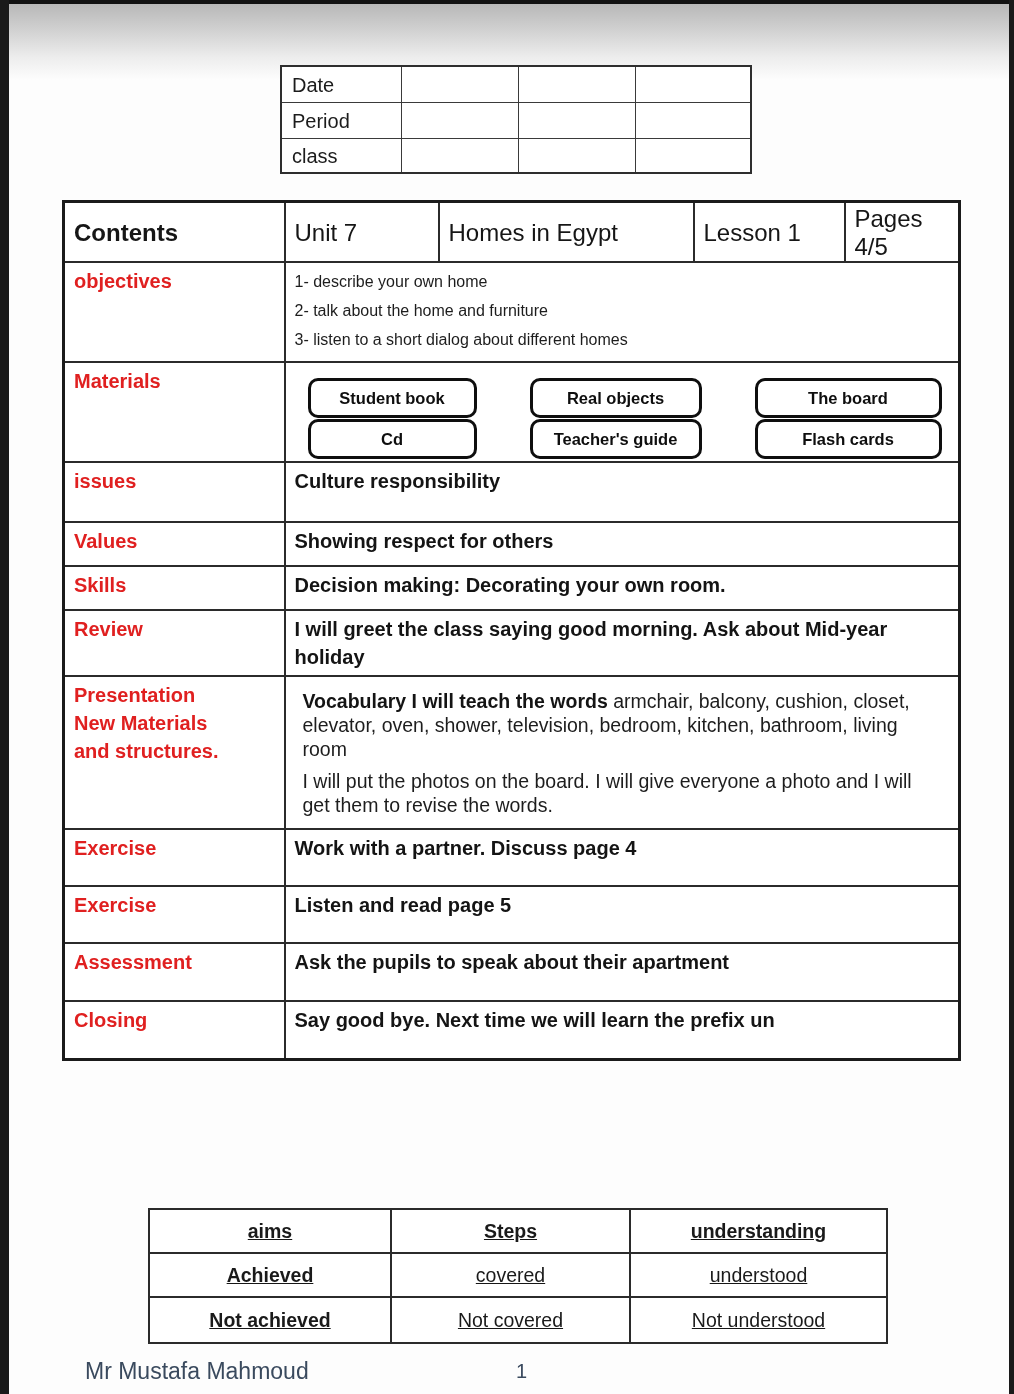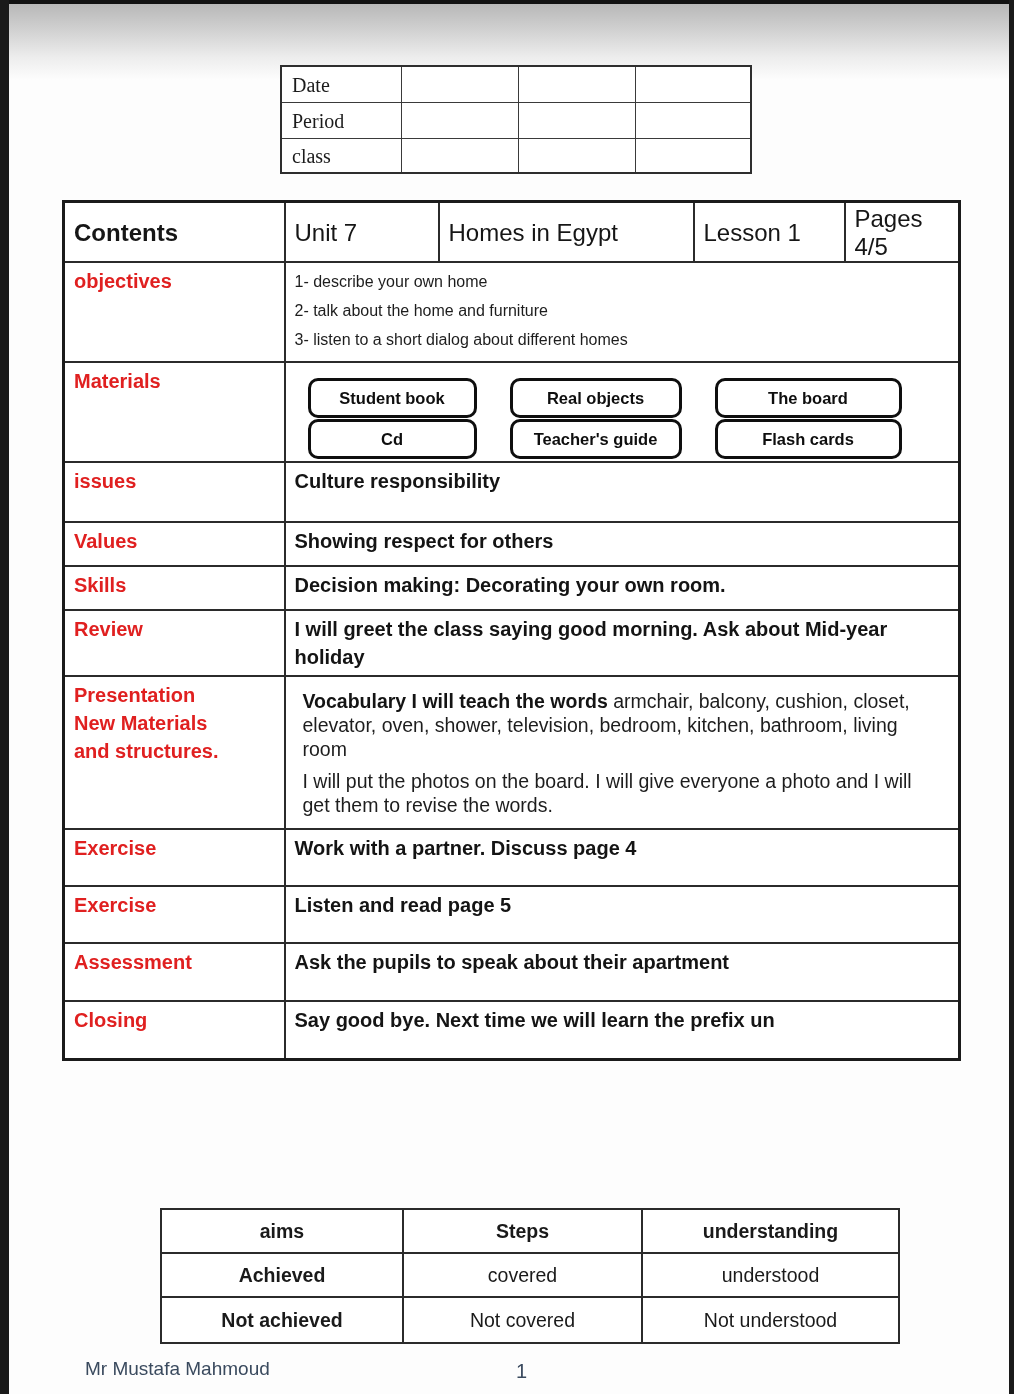--- a/index.html
+++ b/index.html
@@ -12,53 +12,53 @@
   
   .top-shade{position:absolute;top:0;left:0;width:1014px;height:80px;
     background:linear-gradient(180deg,#b4b4b4 0%,#cfcfcf 35%,#ededed 72%,#fdfdfd 100%);}
   .top-bar{position:absolute;top:0;left:0;width:1014px;height:4px;background:#121212;}
   .edge-left{position:absolute;top:0;left:0;width:9px;height:1394px;background:#1a1a1a;}
   .edge-right{position:absolute;top:0;right:0;width:5px;height:1394px;background:#1a1a1a;}
 
   table{border-collapse:collapse;table-layout:fixed;background:#fff;}
 
   
-  .top-table{position:absolute;left:280px;top:65px;width:470px;border:2px solid #2e2e2e;font-family:Liberation Serif, serif;}
+  .top-table{position:absolute;left:280px;top:65px;width:470px;border:2px solid #2e2e2e;}
   .top-table td{border:1.5px solid #3a3a3a;font-size:20px;color:#1c1c1c;
     padding:2px 4px 0 10px;vertical-align:middle;}
 
   
   .main-table{position:absolute;left:62px;top:200px;width:896px;border:3px solid #1b1b1b;}
   .main-table td{border:2px solid #2b2b2b;vertical-align:top;padding:4px 8px 0 9px;}
   .main-table .head td{vertical-align:middle;font-size:24px;padding-top:2px;}
   .bold{font-weight:bold;}
   .lbl{color:#e02020;font-weight:bold;font-size:20px;line-height:28px;}
   .ct{font-weight:bold;font-size:20px;color:#141414;line-height:28px;}
   .obj-line{font-weight:normal;font-size:16px;line-height:29px;color:#1d1d1d;}
   .pres p{margin:8px;font-weight:normal;font-size:19.5px;line-height:24px;color:#1d1d1d;}
   .pres .b{font-weight:bold;color:#141414;}
 
   
   .materials{padding:11px 0 0 13px;}
-  .mat-row{display:flex;gap:33px;}
+  .mat-row{display:flex;gap:53px;}
   .mat-row + .mat-row{margin-top:1px;}
   .mat-btn{border:3px solid #0e0e0e;border-radius:10px;background:#fff;
     display:flex;align-items:center;justify-content:center;
     height:34px;font-weight:bold;font-size:16.5px;color:#0e0e0e;}
   .mat-c1{width:163px;}.mat-c2{width:166px;}.mat-c3{width:181px;}
 
   
-  .sum-table{position:absolute;left:160px;top:1208px;width:738px;border:2.5px solid #222;}
+  .sum-table{position:absolute;left:148px;top:1208px;width:738px;border:2.5px solid #222;text-decoration:underline;}
   .sum-table td{border:2px solid #2b2b2b;text-align:center;vertical-align:middle;
     font-size:19.5px;color:#1a1a1a;padding:0;}
   .sum-head{font-weight:bold;font-size:20.5px;color:#131313;}
   .sum-red{color:#b32025;font-weight:bold;font-size:20.5px;}
 
   
-  .footer-name{position:absolute;left:85px;top:1358px;font-size:19px;color:#3a4a5e;}
+  .footer-name{position:absolute;left:85px;top:1358px;font-size:23px;color:#3a4a5e;}
   .page-num{position:absolute;left:516px;top:1360px;font-size:20px;color:#3a4a5e;}
 </style>
 </head>
 <body>
 
 <div class="top-shade"></div>
 <div class="top-bar"></div>
 <div class="edge-left"></div>
 <div class="edge-right"></div>
 

